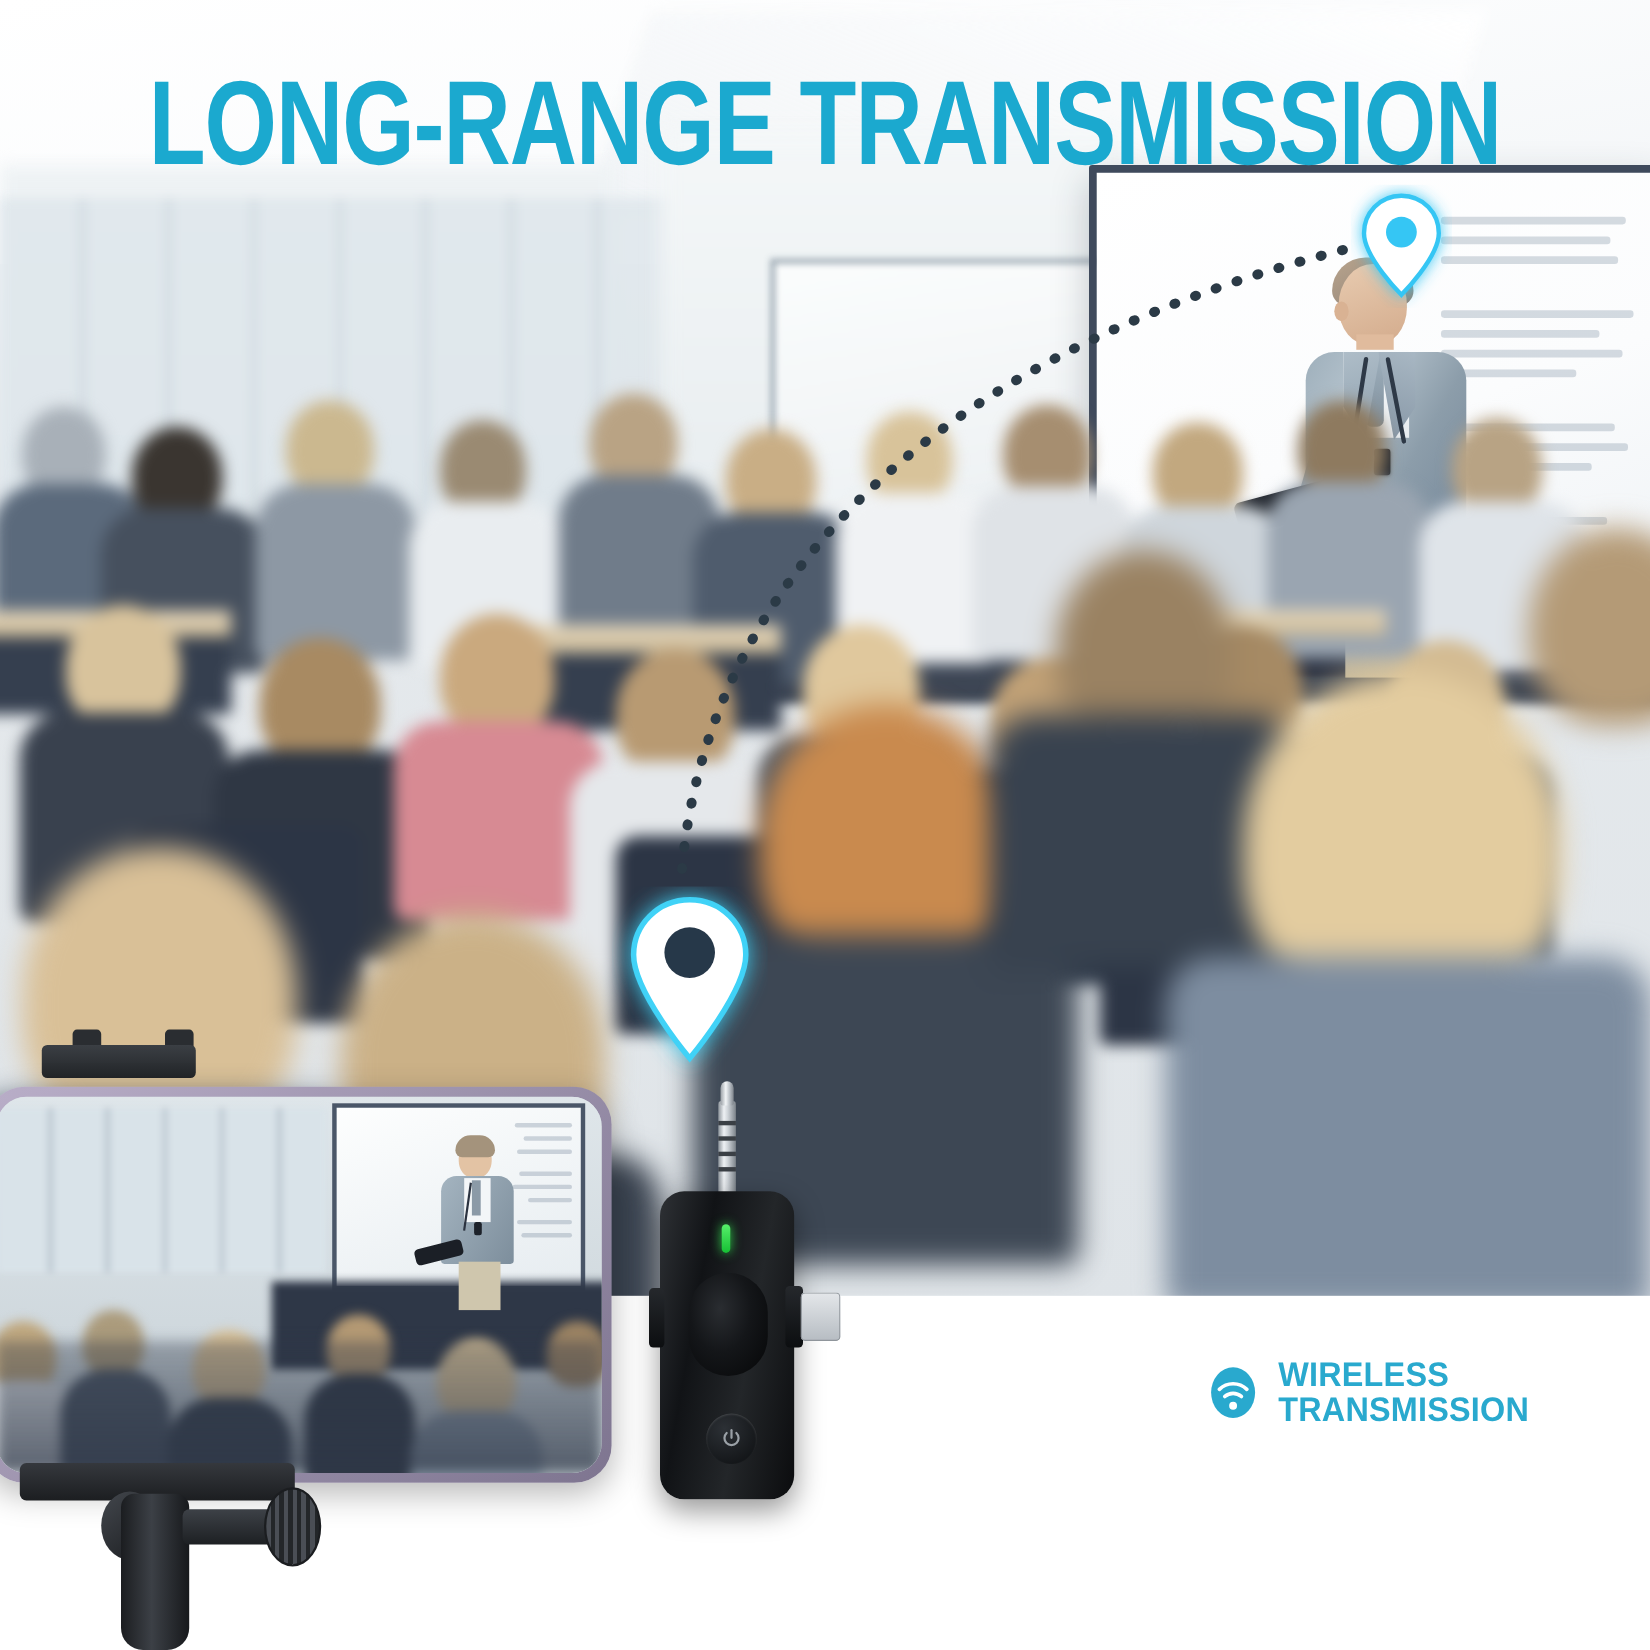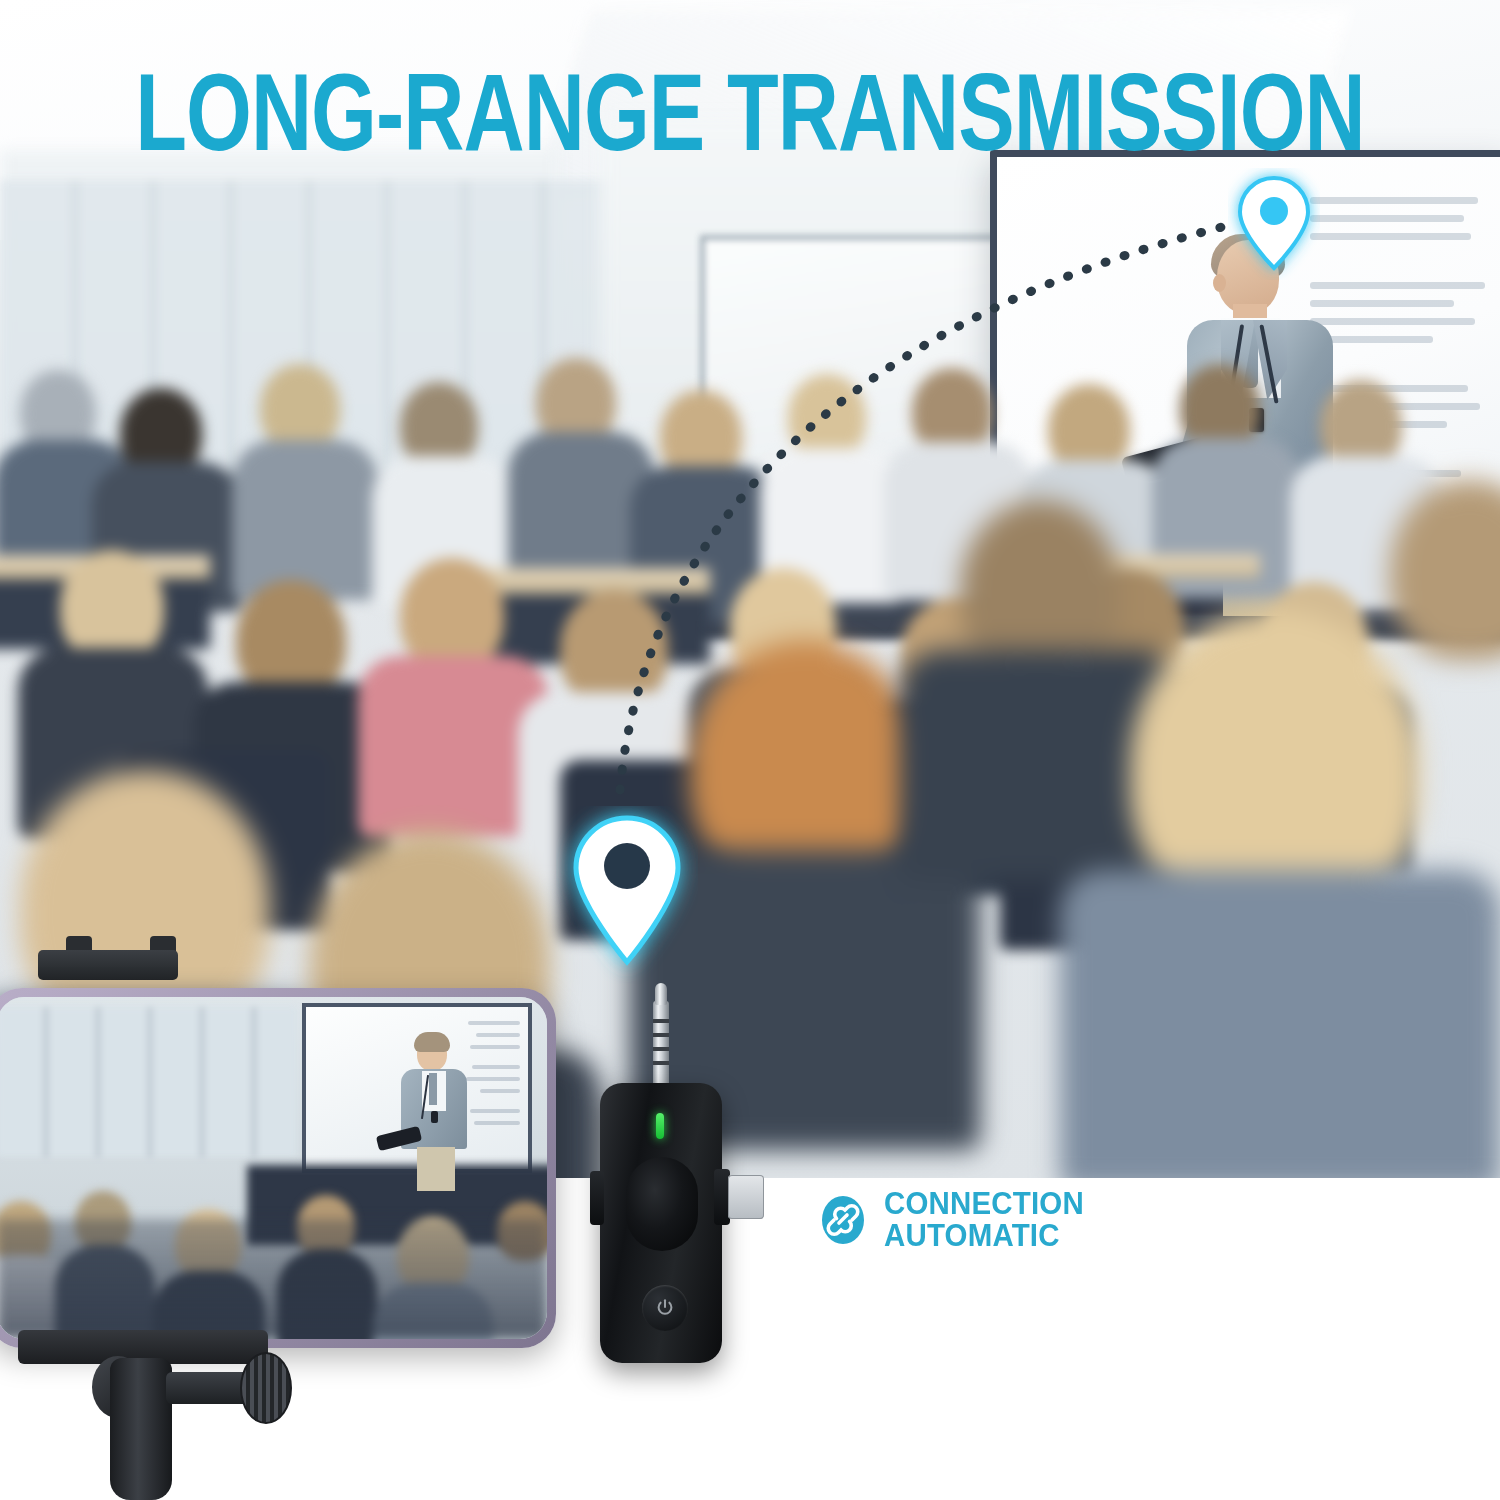--- a/index.html
+++ b/index.html
@@ -531,38 +531,38 @@
         <path d="M12 3.5 L12 11" stroke="#9aa0a6" stroke-width="2.2" stroke-linecap="round" fill="none"></path>
         <path d="M7.2 6.2 A7 7 0 1 0 16.8 6.2" stroke="#9aa0a6" stroke-width="2.2" stroke-linecap="round" fill="none"></path>
       </svg>
     </div>
   </div>
 
   <div class="features">
 
     <div class="fgroup1">
 
+
+
+    </div>
+
+    <div class="fgroup2">
+
+
       <div class="frow">
         <div class="ficon">
           <svg width="46" height="52" viewBox="0 0 46 52">
-            <ellipse cx="23" cy="26" rx="21" ry="24" fill="#29A9CE"></ellipse>
-            <g stroke="#ffffff" stroke-width="3.6" fill="none" stroke-linecap="round">
-              <path d="M19 29 L27 21"></path>
-              <path d="M16.5 24.5 A6 6 0 0 1 25 16 L27.5 13.5 A6 6 0 0 1 36 22 L32 26"></path>
-              <path d="M29.5 27.5 A6 6 0 0 1 21 36 L18.5 38.5 A6 6 0 0 1 10 30 L14 26"></path>
+            <ellipse cx="23" cy="26" rx="20" ry="23" fill="#29A9CE"></ellipse>
+            <g stroke="#ffffff" fill="none" stroke-linecap="round">
+              <path d="M10.5 23 A18 18 0 0 1 35.5 23" stroke-width="3.4"></path>
+              <path d="M15.5 29.5 A11.5 11.5 0 0 1 30.5 29.5" stroke-width="3.4"></path>
             </g>
+            <circle cx="23" cy="38" r="3.6" fill="#ffffff"></circle>
           </svg>
         </div>
-        <div class="flabel">CONNECTION
-AUTOMATIC</div>
+        <div class="flabel">WIRELESS
+TRANSMISSION</div>
       </div>
 
-
-    </div>
-
-    <div class="fgroup2">
-
-
-
     </div>
   </div>
 
 </div>
 
 </body></html>

